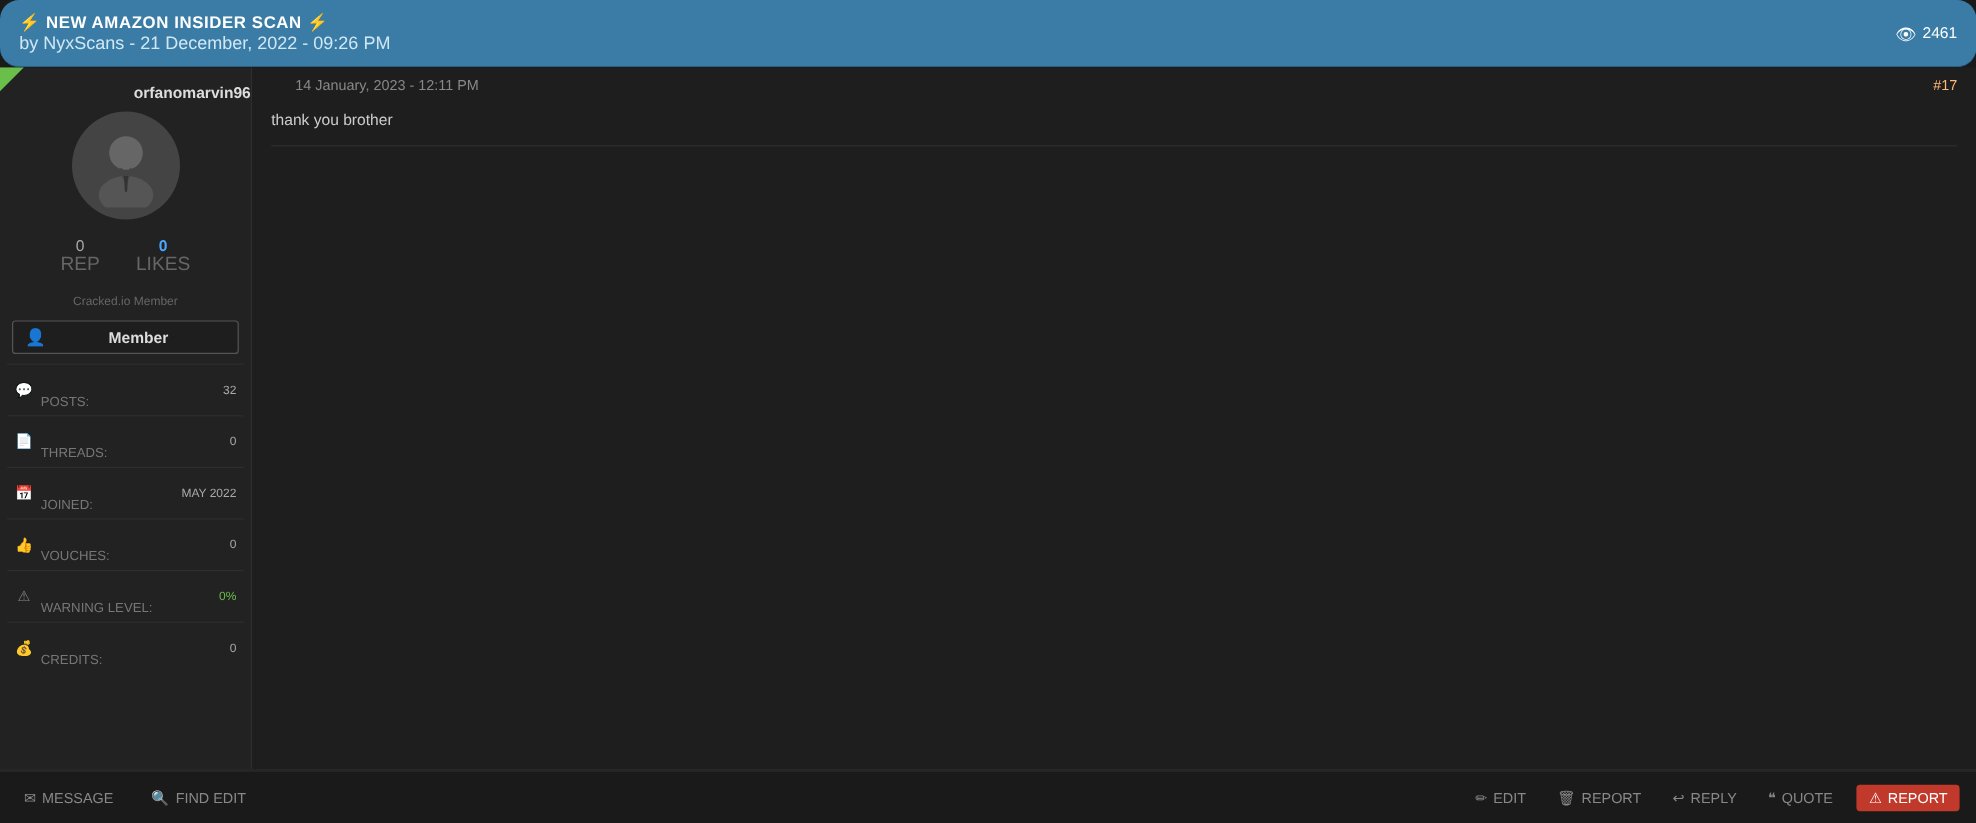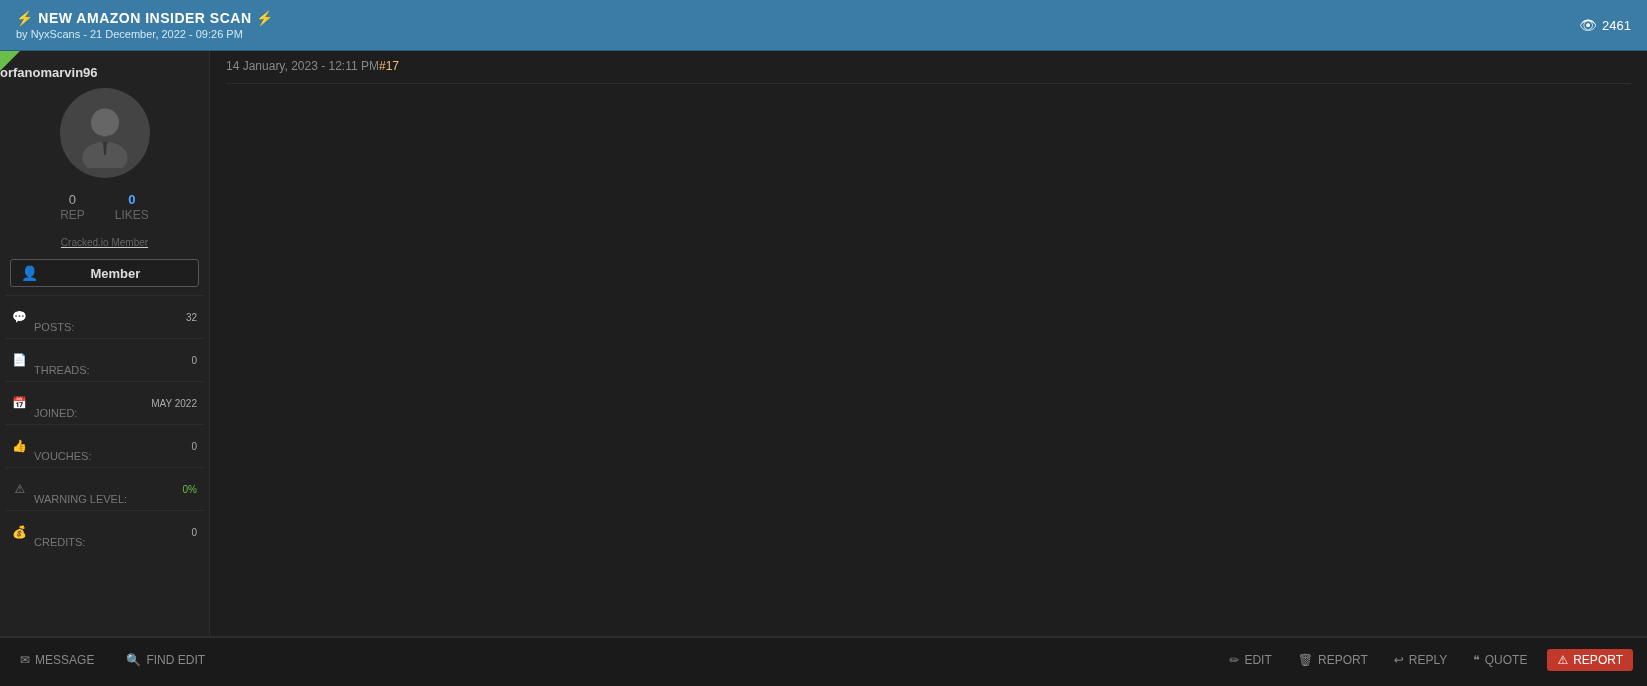--- a/index.html
+++ b/index.html
@@ -12,30 +12,31 @@
     }
 
     
     .banner {
       background: #3a7ca5;
       padding: 10px 16px;
       display: flex;
       align-items: center;
       justify-content: space-between;
       border-bottom: 1px solid #2a5f84;
+      border-radius: 16px;
     }
     .banner-left {}
     .banner-title {
       font-weight: bold;
       font-size: 14px;
       color: #fff;
       letter-spacing: 0.5px;
     }
     .banner-subtitle {
-      font-size: 11px;
+      font-size: 15px;
       color: #d0e8f5;
       margin-top: 2px;
     }
     .banner-views {
       color: #fff;
       font-size: 13px;
       display: flex;
       align-items: center;
       gap: 5px;
     }
@@ -70,21 +71,21 @@
       top: 0;
       left: 0;
       width: 0;
       height: 0;
       border-style: solid;
       border-width: 20px 20px 0 0;
       border-color: #6abf4b transparent transparent transparent;
     }
 
     .username {
-      text-align: left;
+      text-align: right;
       color: #ddd;
       font-size: 13px;
       font-weight: bold;
       margin-top: 4px;
       margin-bottom: 8px;
     }
 
     .avatar-wrap {
       display: flex;
       justify-content: center;
@@ -118,29 +119,28 @@
     .stat-value {
       font-size: 13px;
       color: #aaa;
       display: block;
     }
     .stat-value.highlight {
       color: #4da6ff;
       font-weight: bold;
     }
     .stat-label {
-      font-size: 12px;
+      font-size: 16px;
       color: #666;
       text-transform: uppercase;
     }
 
     .member-badge-wrap {
       text-align: center;
       padding: 2px 10px 6px;
-      text-decoration: underline;
     }
     .member-badge-text {
       font-size: 10px;
       color: #666;
     }
 
     .member-role {
       margin: 4px 10px 8px;
       border: 1px solid #555;
       border-radius: 3px;
@@ -193,22 +193,23 @@
     
     .post-content-area {
       flex: 1;
       padding: 8px 16px;
       background: #1e1e1e;
       position: relative;
     }
     .post-header {
       display: flex;
       align-items: center;
-      justify-content: flex-start;
+      justify-content: space-between;
       margin-bottom: 10px;
+      margin-left: 20px;
     }
     .post-date {
       color: #888;
       font-size: 12px;
     }
     .post-number {
       color: #fdba74;
       font-size: 12px;
     }
     .post-body {
@@ -355,20 +356,21 @@
             <span class="user-stat-val">0</span>
           </div>
         </div>
     </div>
 
     <div class="post-content-area">
       <div class="post-header">
         <span class="post-date">14 January, 2023 - 12:11 PM</span>
         <span class="post-number">#17</span>
       </div>
+      <div class="post-body">thank you brother</div>
       <hr class="post-divider">
     </div>
 
   </div>
 </div>
 
 <div class="footer">
   <div class="footer-left" id="footer-left-container">
       <button class="footer-btn">
         <span>✉</span>

